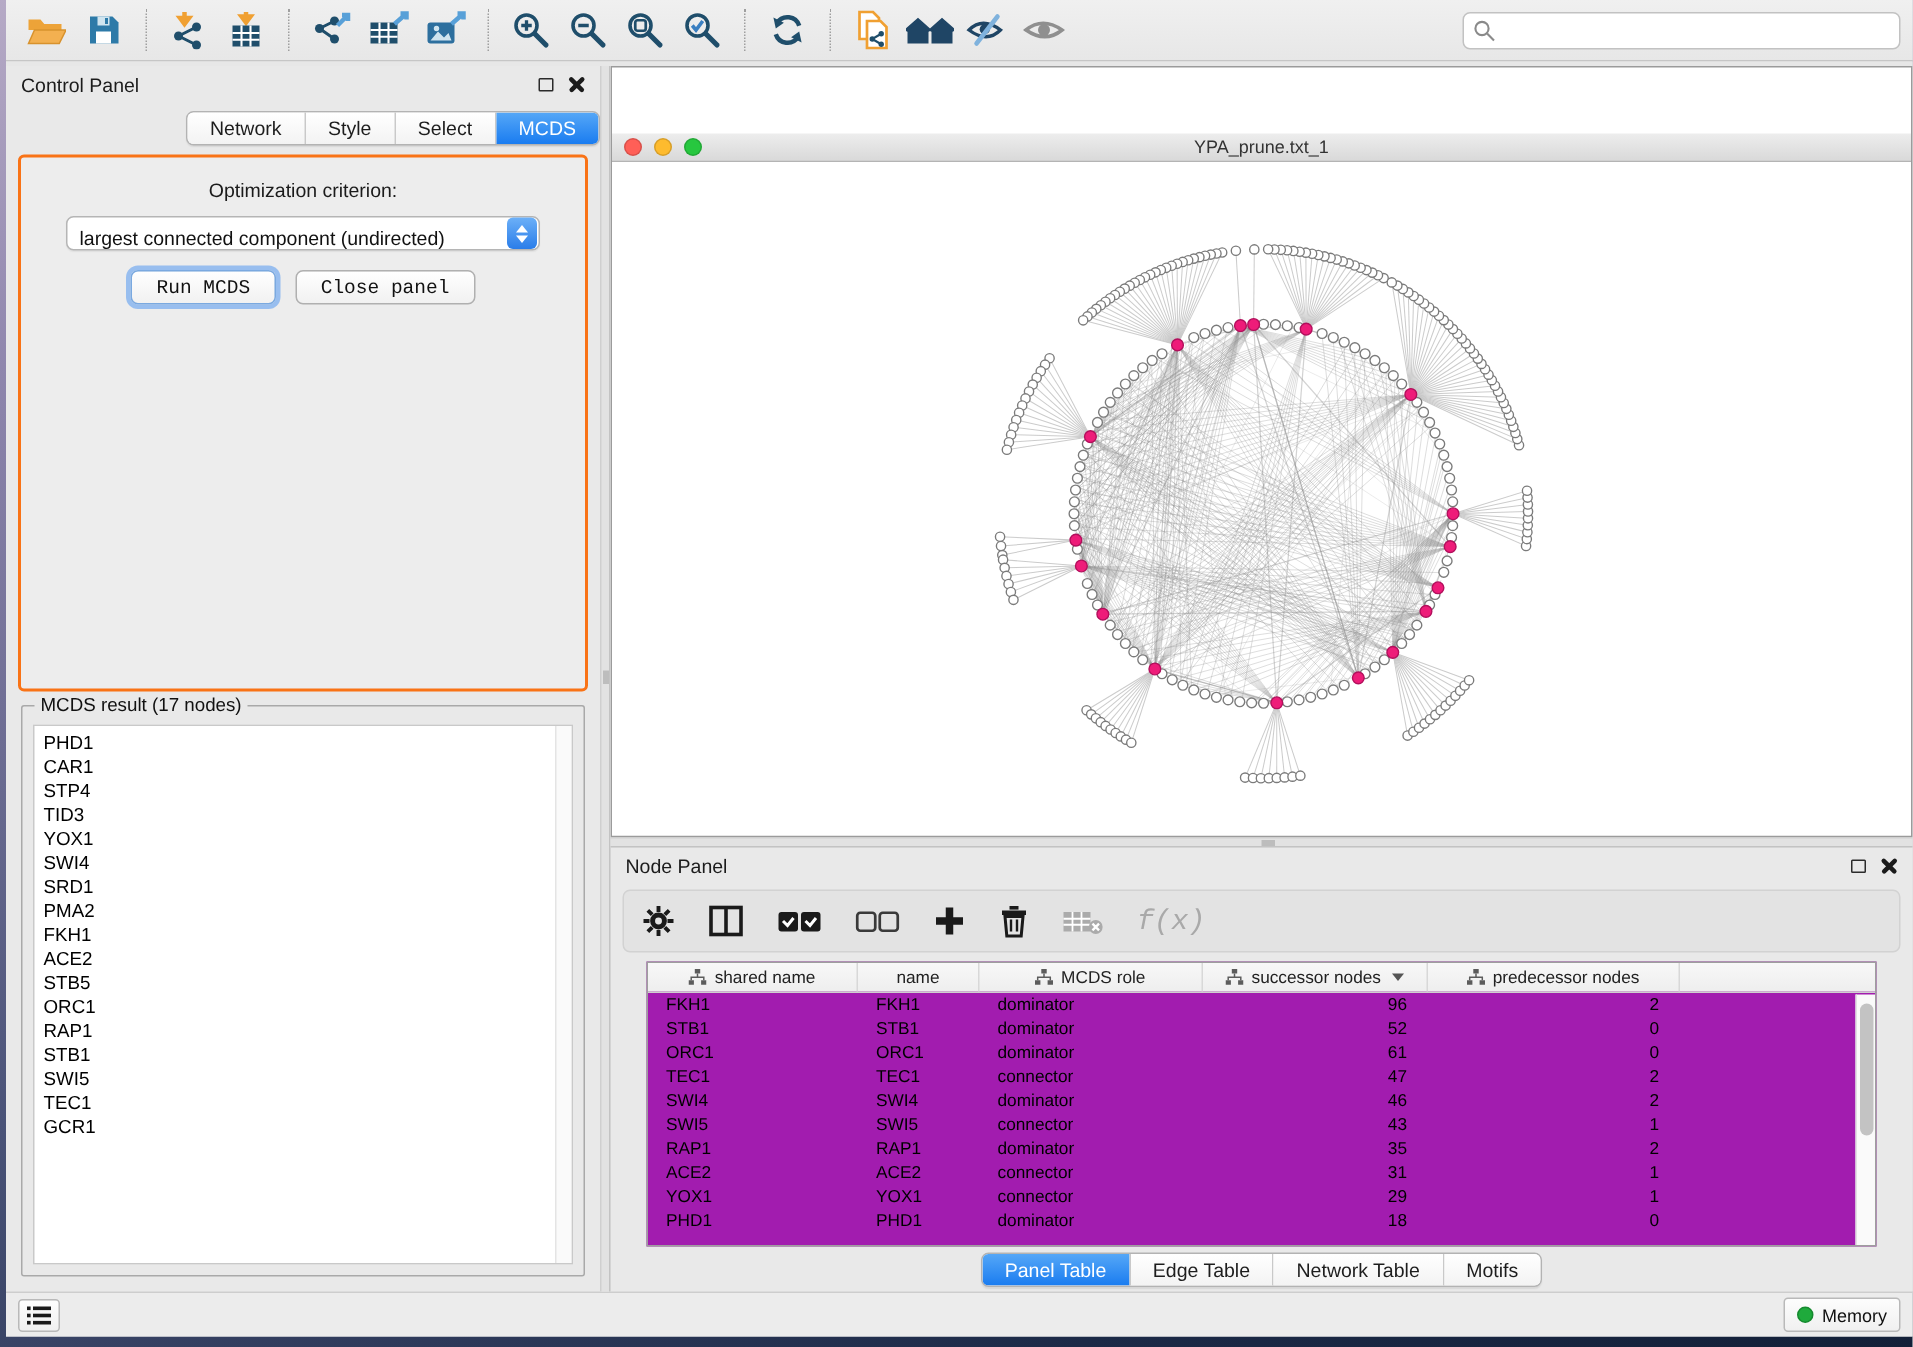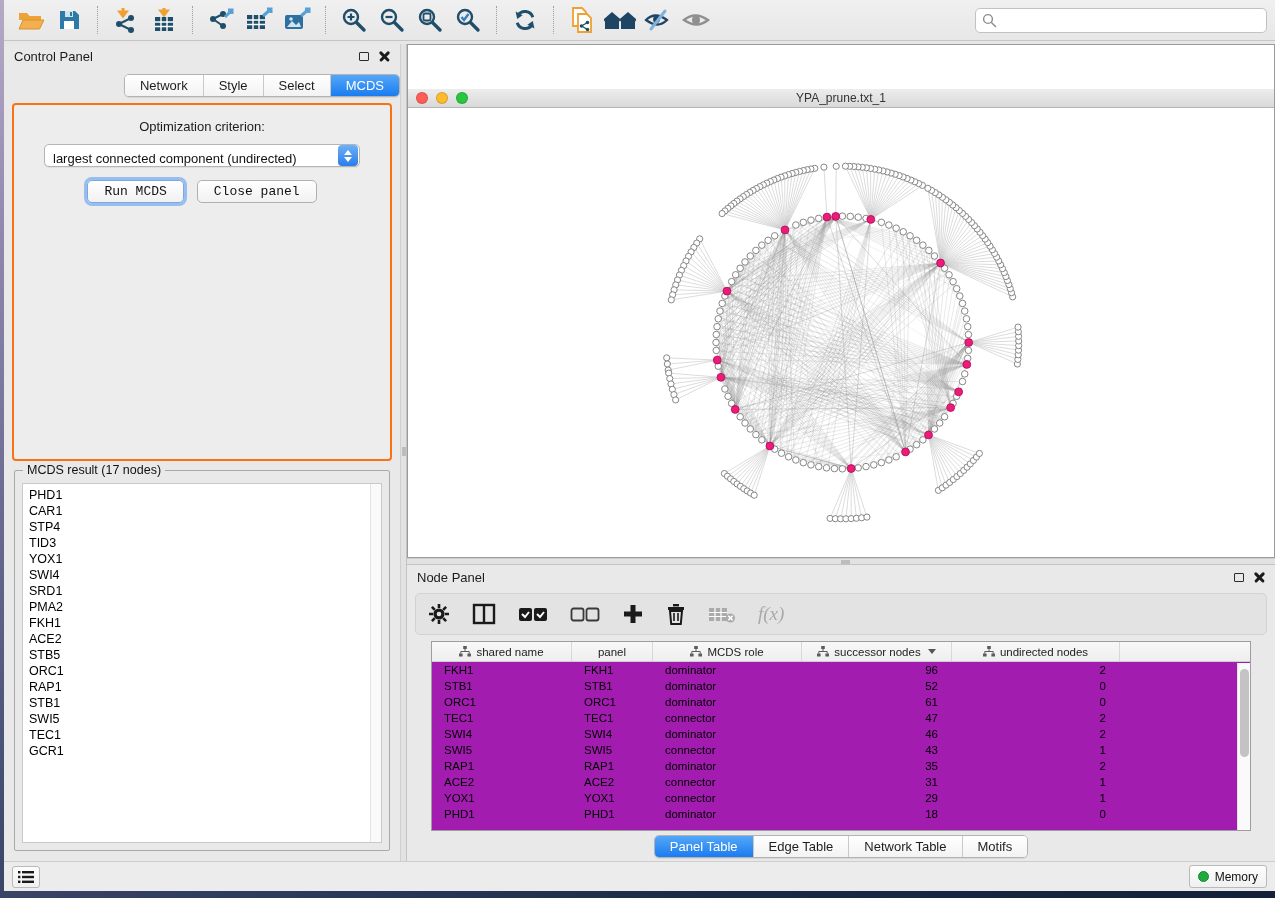--- a/index.html
+++ b/index.html
@@ -91,21 +91,21 @@
 
   .hsplit { height:7px; flex:0 0 auto; background:#e2e2e2; border-top:1px solid #cfcfcf;
     border-bottom:1px solid #c3c3c3; position:relative; }
   .hsplit .grip { position:absolute; left:50%; top:1px; width:9px; height:4px; background:#bdbdbd; }
 
   
   .table-panel { flex:1; min-height:0; background:#e9e9e9; display:flex; flex-direction:column; }
   .tp-toolbar { margin:4px 8px 0; height:42px; flex:0 0 auto; background:#e3e3e3;
     border:1px solid #d2d2d2; border-radius:5px; display:flex; align-items:center; padding:0 12px; gap:22px; }
   .tp-ic { display:flex; align-items:center; justify-content:center; height:30px; }
-  .fx { font-family:Liberation Serif, serif; font-style:italic; font-size:19px; color:#a9a9a9; }
+  .fx { font-family:Liberation Mono, monospace; font-style:italic; font-size:19px; color:#a9a9a9; }
 
   .table-wrap { flex:1; margin:6px 24px 0; min-height:0; background:#a21caf; border:1px solid #9e9e9e;
     display:flex; flex-direction:column; position:relative; overflow:hidden; }
   .thead { display:flex; height:20px; flex:0 0 auto; background:linear-gradient(#f8f8f8,#eeeeee);
     border-bottom:1px solid #cfcfcf; }
   .hcell { display:flex; align-items:center; justify-content:center; gap:5px; font-size:11.5px;
     color:#222; border-right:1px solid #d8d8d8; overflow:hidden; }
   .hcell .chev { width:0; height:0; border-left:4px solid transparent; border-right:4px solid transparent;
     border-top:5px solid #555; margin-left:2px; }
   .tbody { flex:1; overflow:hidden; }
@@ -1238,21 +1238,21 @@
                   <g fill="#5c5c5c">
                     <rect x="4.2" y="0" width="3.6" height="3"></rect>
                     <rect x="0" y="7.5" width="3.6" height="3"></rect>
                     <rect x="8.4" y="7.5" width="3.6" height="3"></rect>
                   </g>
                   <path d="M6 3v2.5M1.8 7.5V5.5h8.4v2" stroke="#5c5c5c" fill="none" stroke-width="1"></path>
                 </svg>
                 <span>shared name</span>
               </div>
               <div class="hcell c1">
-                <span>panel</span>
+                <span>name</span>
               </div>
               <div class="hcell c2">
                 <svg width="12" height="11" viewBox="0 0 12 11">
                   <g fill="#5c5c5c">
                     <rect x="4.2" y="0" width="3.6" height="3"></rect>
                     <rect x="0" y="7.5" width="3.6" height="3"></rect>
                     <rect x="8.4" y="7.5" width="3.6" height="3"></rect>
                   </g>
                   <path d="M6 3v2.5M1.8 7.5V5.5h8.4v2" stroke="#5c5c5c" fill="none" stroke-width="1"></path>
                 </svg>
@@ -1272,21 +1272,21 @@
               </div>
               <div class="hcell c4">
                 <svg width="12" height="11" viewBox="0 0 12 11">
                   <g fill="#5c5c5c">
                     <rect x="4.2" y="0" width="3.6" height="3"></rect>
                     <rect x="0" y="7.5" width="3.6" height="3"></rect>
                     <rect x="8.4" y="7.5" width="3.6" height="3"></rect>
                   </g>
                   <path d="M6 3v2.5M1.8 7.5V5.5h8.4v2" stroke="#5c5c5c" fill="none" stroke-width="1"></path>
                 </svg>
-                <span>undirected nodes</span>
+                <span>predecessor nodes</span>
               </div>
               <div class="hcell c5" style="border-right: none;"></div>
             </div>
           <div class="tbody">
               <div class="trow">
                 <div class="tcell c0">FKH1</div>
                 <div class="tcell c1">FKH1</div>
                 <div class="tcell c2">dominator</div>
                 <div class="tcell c3 num">96</div>
                 <div class="tcell c4 num">2</div>

